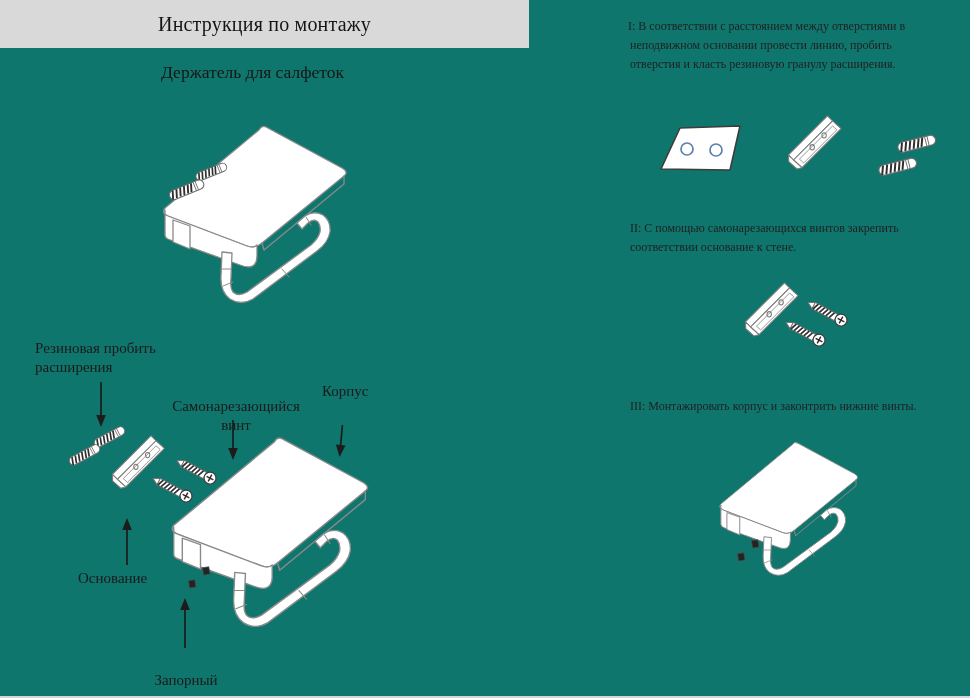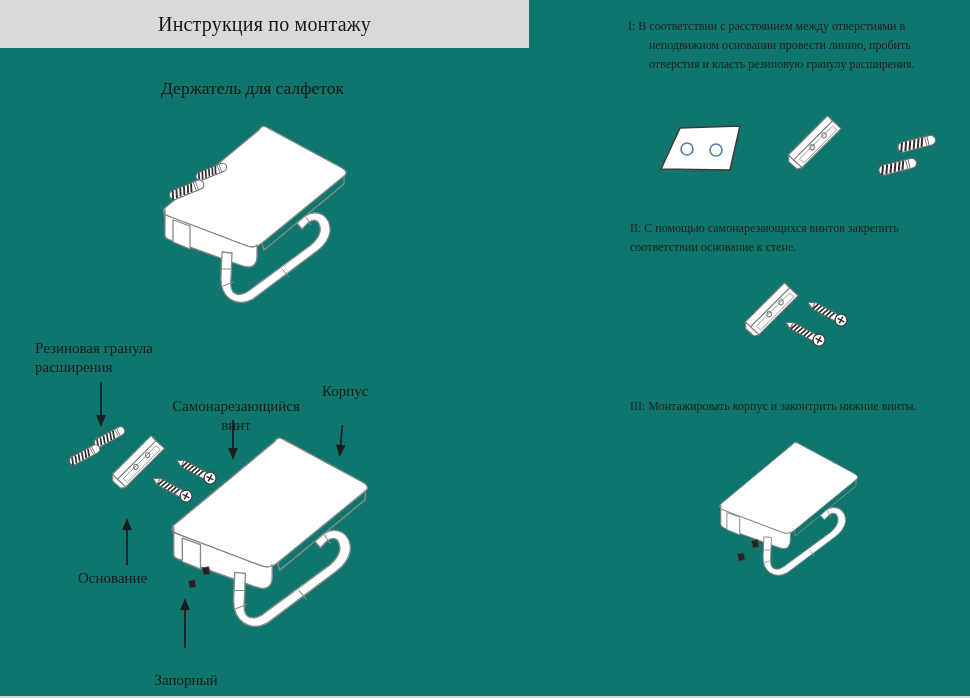--- a/index.html
+++ b/index.html
@@ -12,29 +12,29 @@
     border-bottom:2px solid var(--border);
     box-sizing:border-box;
   }
   .title-band{
     position:absolute;left:0;top:0;width:529px;height:48px;background:var(--band);
     display:flex;align-items:center;justify-content:center;
   }
   .title{font-size:20px;letter-spacing:.2px;color:#151515;}
   .subtitle{
     position:absolute;left:0;top:62px;width:505px;text-align:center;
-    font-size:17.5px;color:#151515;margin-top:16px;
+    font-size:17.5px;color:#151515;
   }
   .fig{position:absolute;}
   .lbl{position:absolute;font-size:15px;line-height:19px;color:#1a1a1a;}
   .lbl.center{text-align:center;margin-top:13px;}
   .arrow{position:absolute;}
   .steps-text{position:absolute;font-size:12px;line-height:19px;}
   .step-line{white-space:nowrap;}
-  .step-line.cont{margin-left:21px;}
+  .step-line.cont{margin-left:2px;}
 </style>
 </head>
 <body>
 
 <svg width="0" height="0" style="position:absolute" aria-hidden="true">
   <defs>
 
     <symbol id="sym-holder" viewBox="0 0 260 230">
       <g fill="#fff" stroke="#8a8a8a" stroke-width="1.3" stroke-linejoin="round" stroke-linecap="round">
 
@@ -123,21 +123,21 @@
         <use href="#sym-screw" y="-8" width="54" height="16"></use>
       </g>
     <g transform="translate(95,26) scale(1.07)">
         <use href="#sym-holder" width="260" height="230"></use>
       </g>
     <use href="#sym-setscrew" x="136" y="176" width="9" height="10"></use>
     <use href="#sym-setscrew" x="150" y="163" width="9" height="10"></use>
   </svg>
 
   <div class="lbl" style="left:35px;top:339px;width:140px">
-    <div>Резиновая гранула</div>
+    <div>Резиновая пробить</div>
     <div>расширения</div>
   </div>
   <svg class="arrow" style="left:93px;top:381px" width="16" height="47" viewBox="0 0 16 47">
     <line x1="8" y1="1" x2="8" y2="35" stroke="#1c1c1c" stroke-width="1.7"></line>
     <polygon points="3.2,34 12.8,34 8,46" fill="#1c1c1c"></polygon>
   </svg>
 
   <div class="lbl center" style="left:166px;top:384px;width:140px">
     <div>Самонарезающийся</div>
     <div>винт</div>

